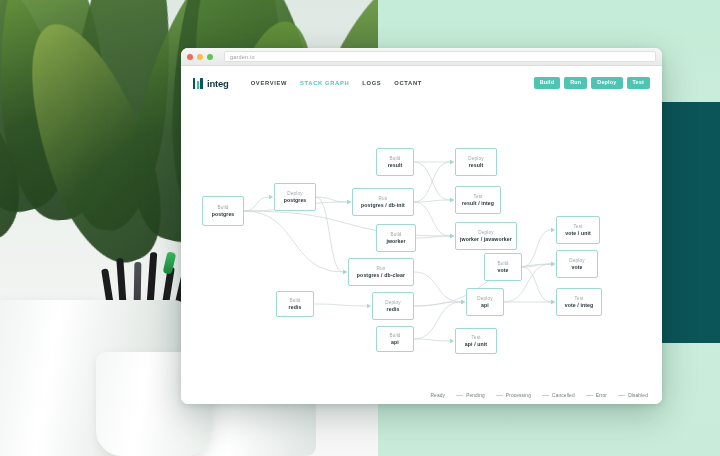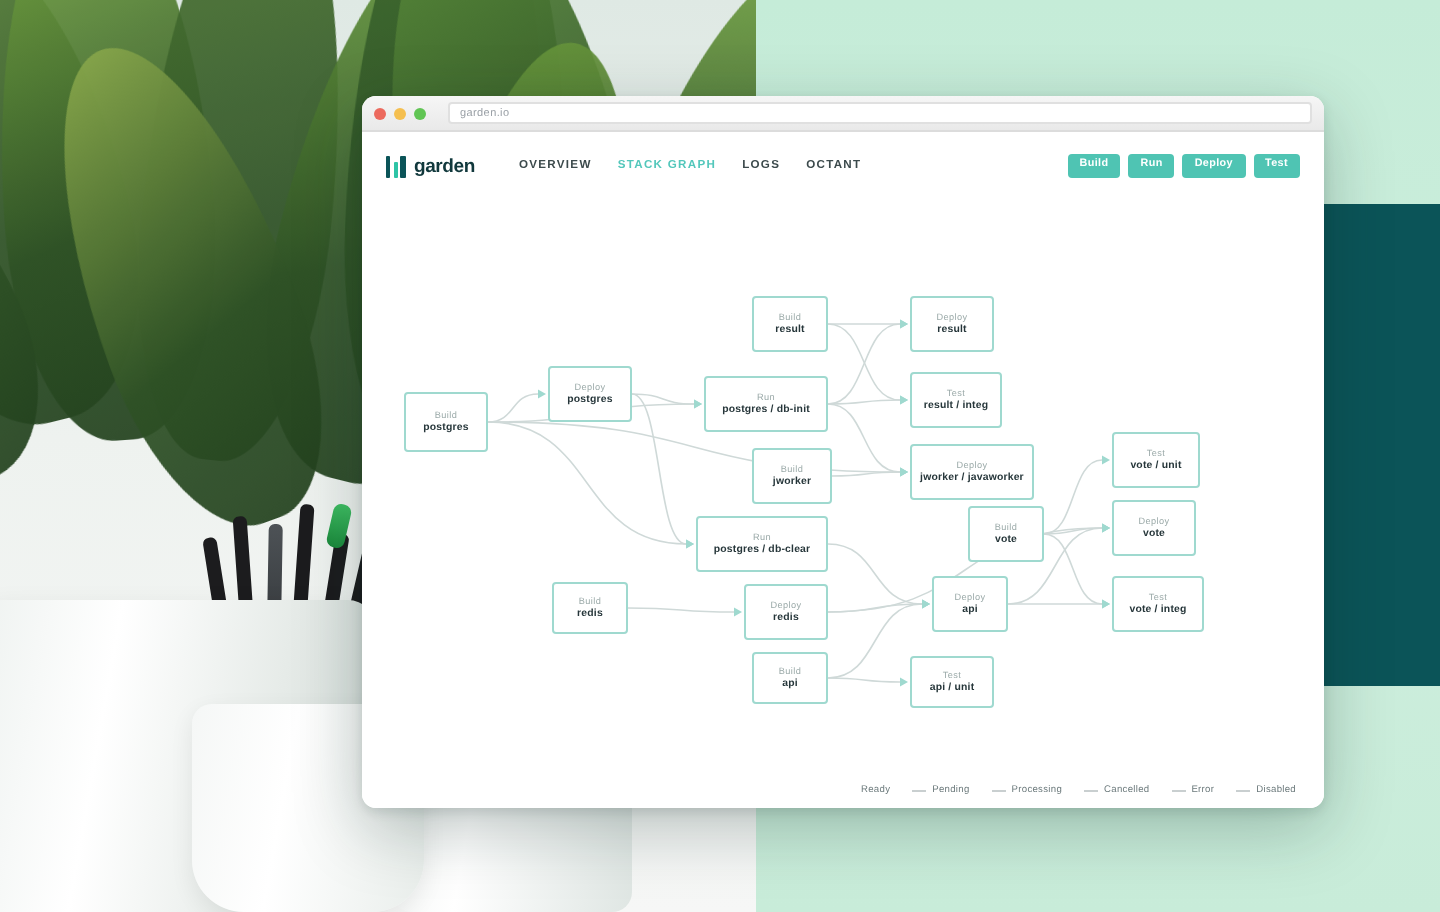--- a/index.html
+++ b/index.html
@@ -237,21 +237,21 @@
       </div>
     </div>
 
     <div class="appbar">
       <div class="logo">
         <span class="logo-mark">
             <i></i>
             <i></i>
             <i></i>
           </span>
-        <span class="logo-text">garden</span>
+        <span class="logo-text">integ</span>
       </div>
       <nav class="navlinks" id="navlinks">
           <span class="navlink">OVERVIEW</span>
           <span class="navlink active">STACK GRAPH</span>
           <span class="navlink">LOGS</span>
           <span class="navlink">OCTANT</span>
         </nav>
       <div class="actions" id="actions">
           <button class="abtn" style="background: rgb(79, 196, 179);">Build</button>
           <button class="abtn" style="background: rgb(79, 196, 179);">Run</button>

